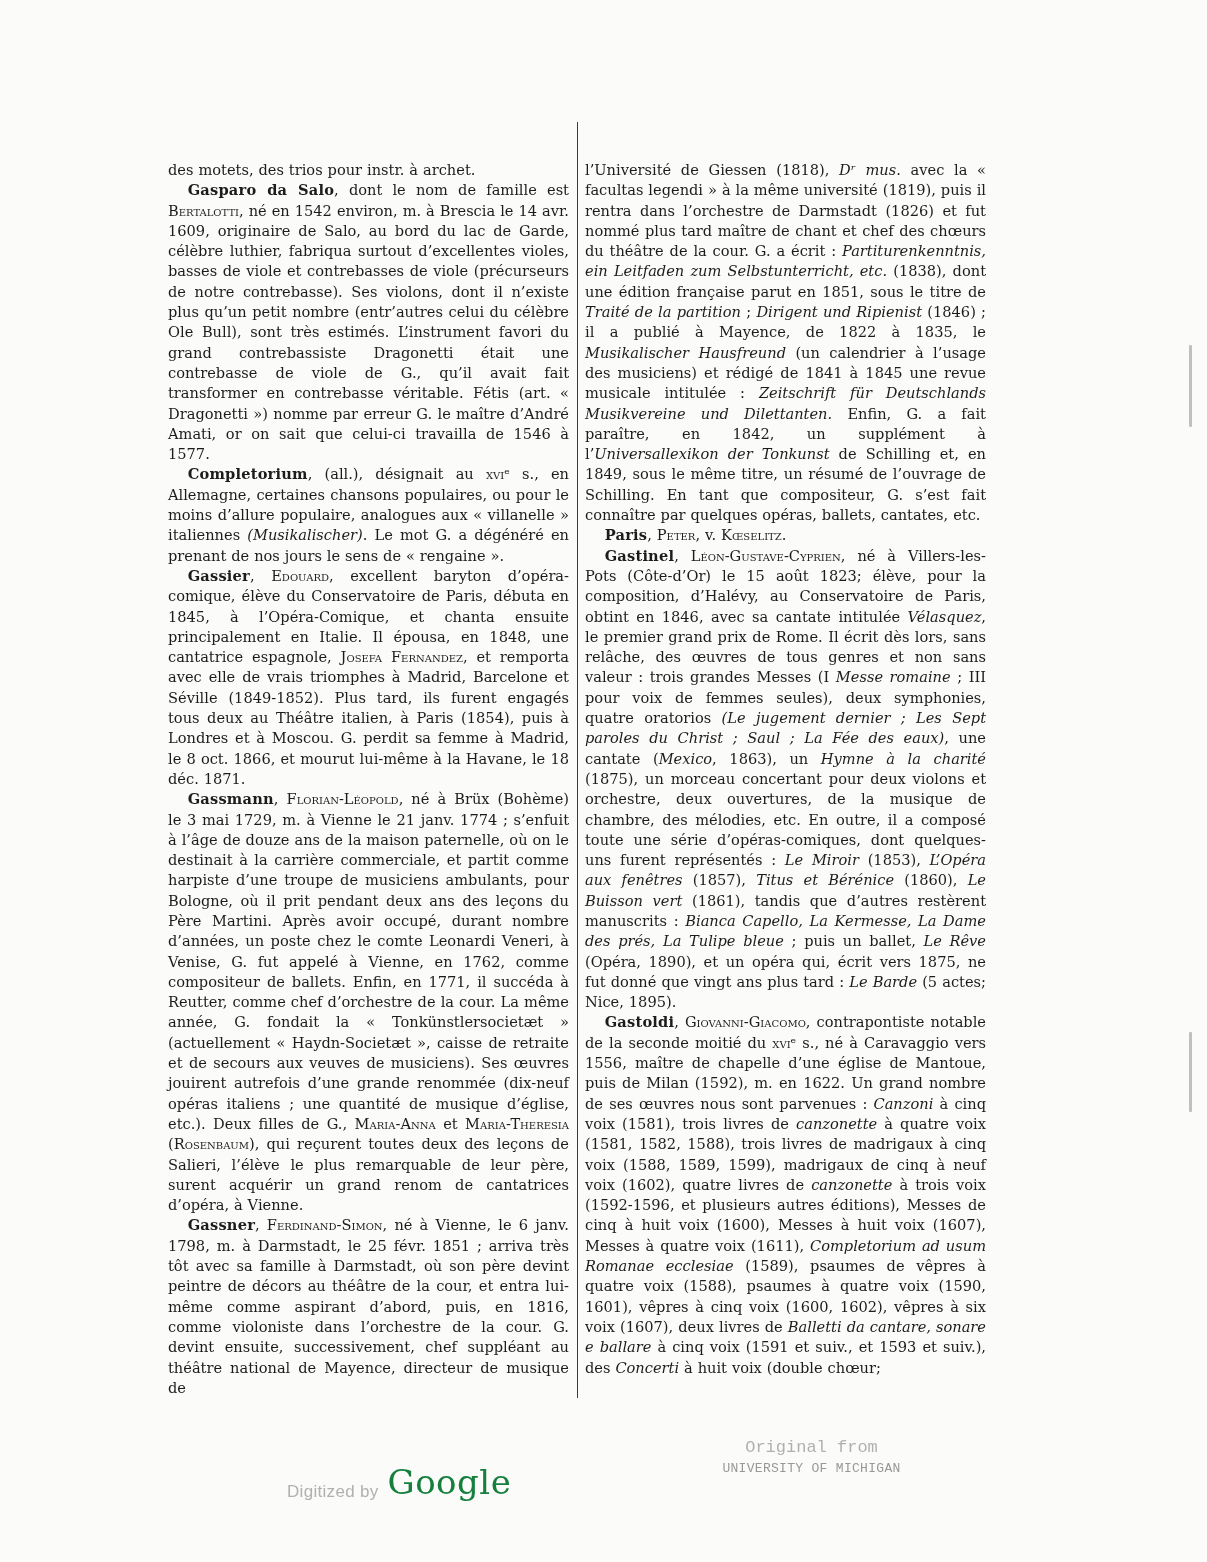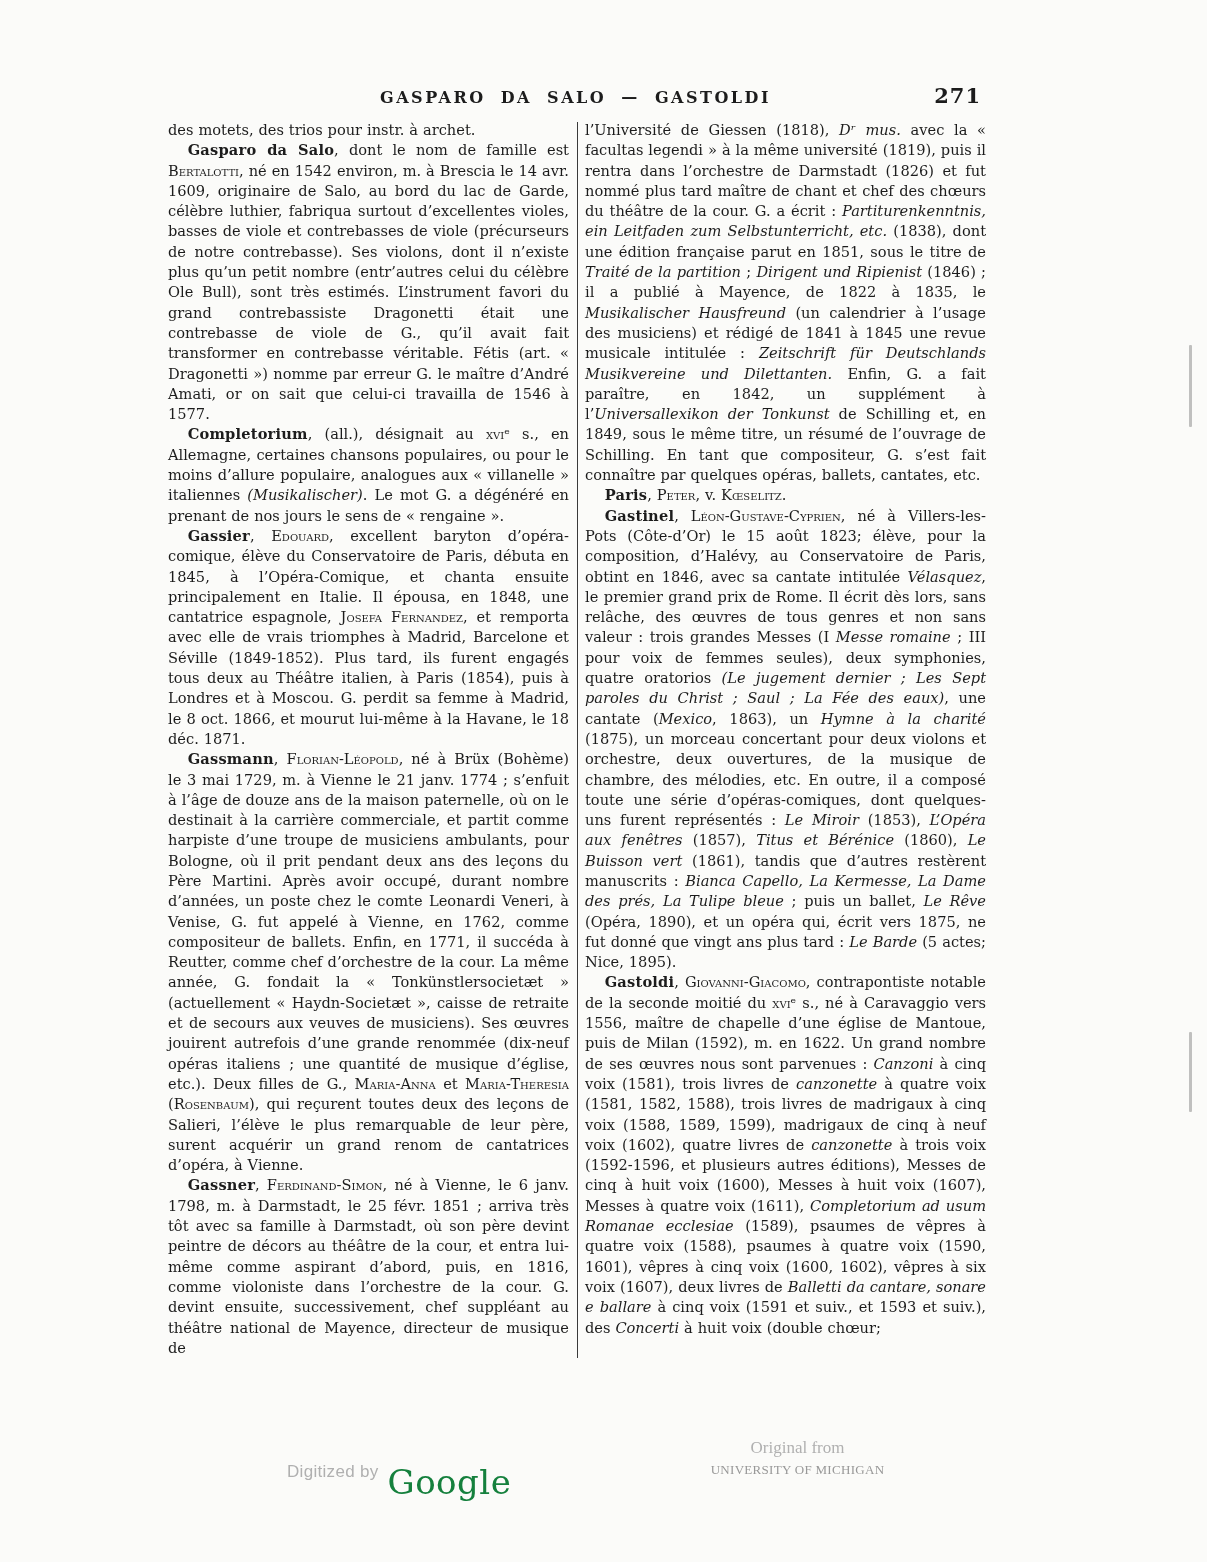--- a/index.html
+++ b/index.html
@@ -29,62 +29,59 @@
     font-size:21px;font-weight:bold;letter-spacing:1px;
   }
   
   .text-block{position:absolute;left:168px;top:120px;width:818px;display:flex;}
   .column{
     width:401px;
     text-align:justify;
     font-size:14.6px;line-height:20.3px;
     hyphens:auto;-webkit-hyphens:auto;
     word-spacing:0.02em;
+    margin-top:40px;
   }
   .column-rule{width:1px;background:var(--rule);margin:2px 7px 0 8px;align-self:stretch;}
   p.para{margin:0;padding:0;}
   p.indent{text-indent:1.35em;}
   b.hw{font-weight:bold;letter-spacing:0.2px;}
   .sc{font-variant:small-caps;}
   i{font-style:italic;}
   
   .artifact{position:absolute;background:#8f8f8f;opacity:.55;width:3px;border-radius:1px;}
   .artifact-1{left:1189px;top:345px;height:82px;}
   .artifact-2{left:1189px;top:1032px;height:80px;}
   
   .google-mark{
     position:absolute;left:287px;top:1462px;
-    display:flex;align-items:flex-start;
+    display:flex;align-items:flex-end;
     color:var(--footer_gray);
     font-family:"Liberation Sans", sans-serif;
   }
   .dig{font-size:17px;letter-spacing:0.3px;}
   .glogo{
     font-size:34px;margin-left:9px;
     font-family:"DejaVu Serif", serif;
     letter-spacing:0.5px;color:#15803d;
   }
   .origin-mark{
-    position:absolute;left:650px;top:1438px;width:295px;
+    position:absolute;left:664px;top:1438px;width:295px;
     text-align:center;
-    font-family:Liberation Serif, serif;
+    font-family:Liberation Mono, monospace;
     color:var(--footer_gray);
   }
   .orig{font-size:17px;}
   .inst{font-size:13px;margin-top:4px;color:var(--institution_gray);letter-spacing:0.3px;}
 </style>
 </head>
 <body>
 
 <div class="page">
 
-  <header class="running-head">
-    <div class="head-title">GASPARO DA SALO — GASTOLDI</div>
-    <div class="page-number">271</div>
-  </header>
 
   <main class="text-block">
     <div class="column" id="col-left">
         <p class="para">des motets, des trios pour instr. à archet.</p>
         <p class="para indent"><b class="hw">Gasparo da Salo</b>, dont le nom de famille est <span class="sc">Bertalotti</span>, né en 1542 environ, m. à Brescia le 14 avr. 1609, originaire de Salo, au bord du lac de Garde, célèbre luthier, fabriqua surtout d’excellentes violes, basses de viole et contrebasses de viole (précurseurs de notre contrebasse). Ses violons, dont il n’existe plus qu’un petit nombre (entr’autres celui du célèbre Ole Bull), sont très estimés. L’instrument favori du grand contrebassiste Dragonetti était une contrebasse de viole de G., qu’il avait fait transformer en contrebasse véritable. Fétis (art. « Dragonetti ») nomme par erreur G. le maître d’André Amati, or on sait que celui-ci travailla de 1546 à 1577.</p>
         <p class="para indent"><b class="hw">Completorium</b>, (all.), désignait au <span class="sc">xvi</span>ᵉ s., en Allemagne, certaines chansons populaires, ou pour le moins d’allure populaire, analogues aux « villanelle » italiennes <i>(Musikalischer)</i>. Le mot G. a dégénéré en prenant de nos jours le sens de « rengaine ».</p>
         <p class="para indent"><b class="hw">Gassier</b>, <span class="sc">Edouard</span>, excellent baryton d’opéra-comique, élève du Conservatoire de Paris, débuta en 1845, à l’Opéra-Comique, et chanta ensuite principalement en Italie. Il épousa, en 1848, une cantatrice espagnole, <span class="sc">Josefa Fernandez</span>, et remporta avec elle de vrais triomphes à Madrid, Barcelone et Séville (1849-1852). Plus tard, ils furent engagés tous deux au Théâtre italien, à Paris (1854), puis à Londres et à Moscou. G. perdit sa femme à Madrid, le 8 oct. 1866, et mourut lui-même à la Havane, le 18 déc. 1871.</p>
         <p class="para indent"><b class="hw">Gassmann</b>, <span class="sc">Florian-Léopold</span>, né à Brüx (Bohème) le 3 mai 1729, m. à Vienne le 21 janv. 1774 ; s’enfuit à l’âge de douze ans de la maison paternelle, où on le destinait à la carrière commerciale, et partit comme harpiste d’une troupe de musiciens ambulants, pour Bologne, où il prit pendant deux ans des leçons du Père Martini. Après avoir occupé, durant nombre d’années, un poste chez le comte Leonardi Veneri, à Venise, G. fut appelé à Vienne, en 1762, comme compositeur de ballets. Enfin, en 1771, il succéda à Reutter, comme chef d’orchestre de la cour. La même année, G. fondait la « Tonkünstlersocietæt » (actuellement « Haydn-Societæt », caisse de retraite et de secours aux veuves de musiciens). Ses œuvres jouirent autrefois d’une grande renommée (dix-neuf opéras italiens ; une quantité de musique d’église, etc.). Deux filles de G., <span class="sc">Maria-Anna</span> et <span class="sc">Maria-Theresia</span> (<span class="sc">Rosenbaum</span>), qui reçurent toutes deux des leçons de Salieri, l’élève le plus remarquable de leur père, surent acquérir un grand renom de cantatrices d’opéra, à Vienne.</p>
         <p class="para indent"><b class="hw">Gassner</b>, <span class="sc">Ferdinand-Simon</span>, né à Vienne, le 6 janv. 1798, m. à Darmstadt, le 25 févr. 1851 ; arriva très tôt avec sa famille à Darmstadt, où son père devint peintre de décors au théâtre de la cour, et entra lui-même comme aspirant d’abord, puis, en 1816, comme violoniste dans l’orchestre de la cour. G. devint ensuite, successivement, chef suppléant au théâtre national de Mayence, directeur de musique de</p>
       </div>

